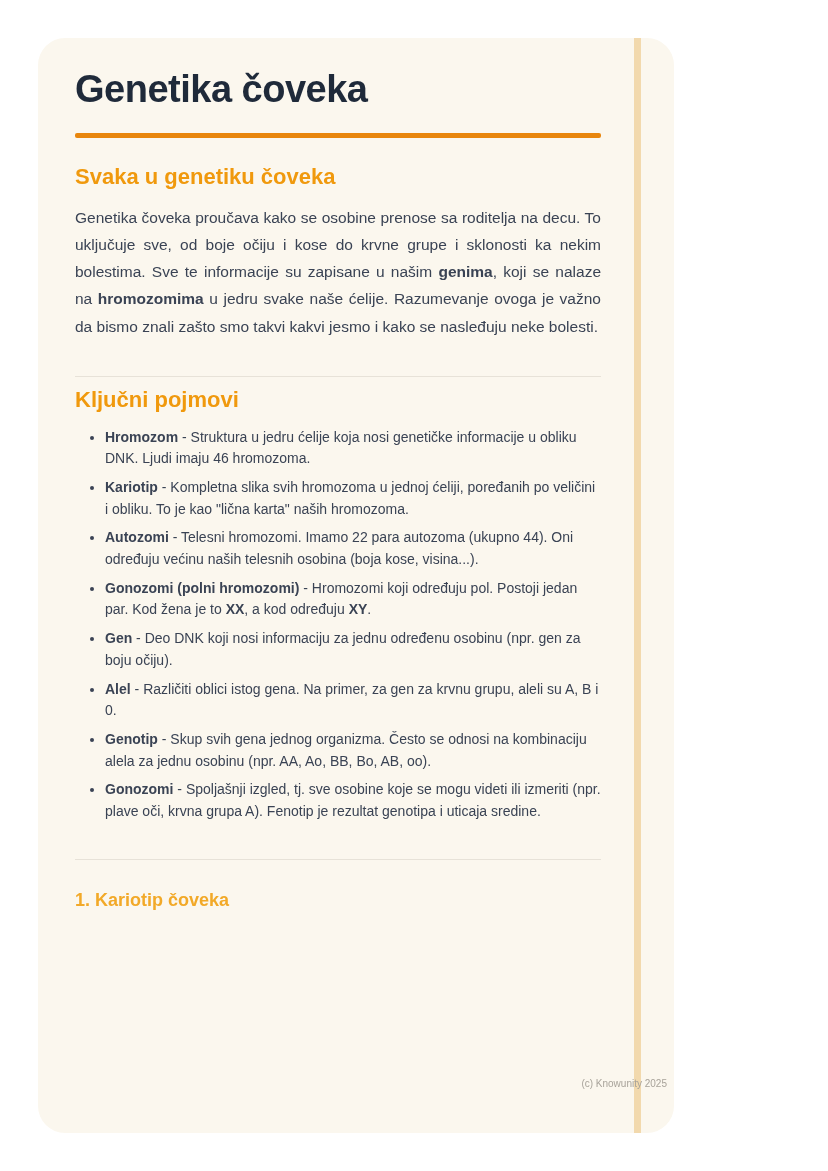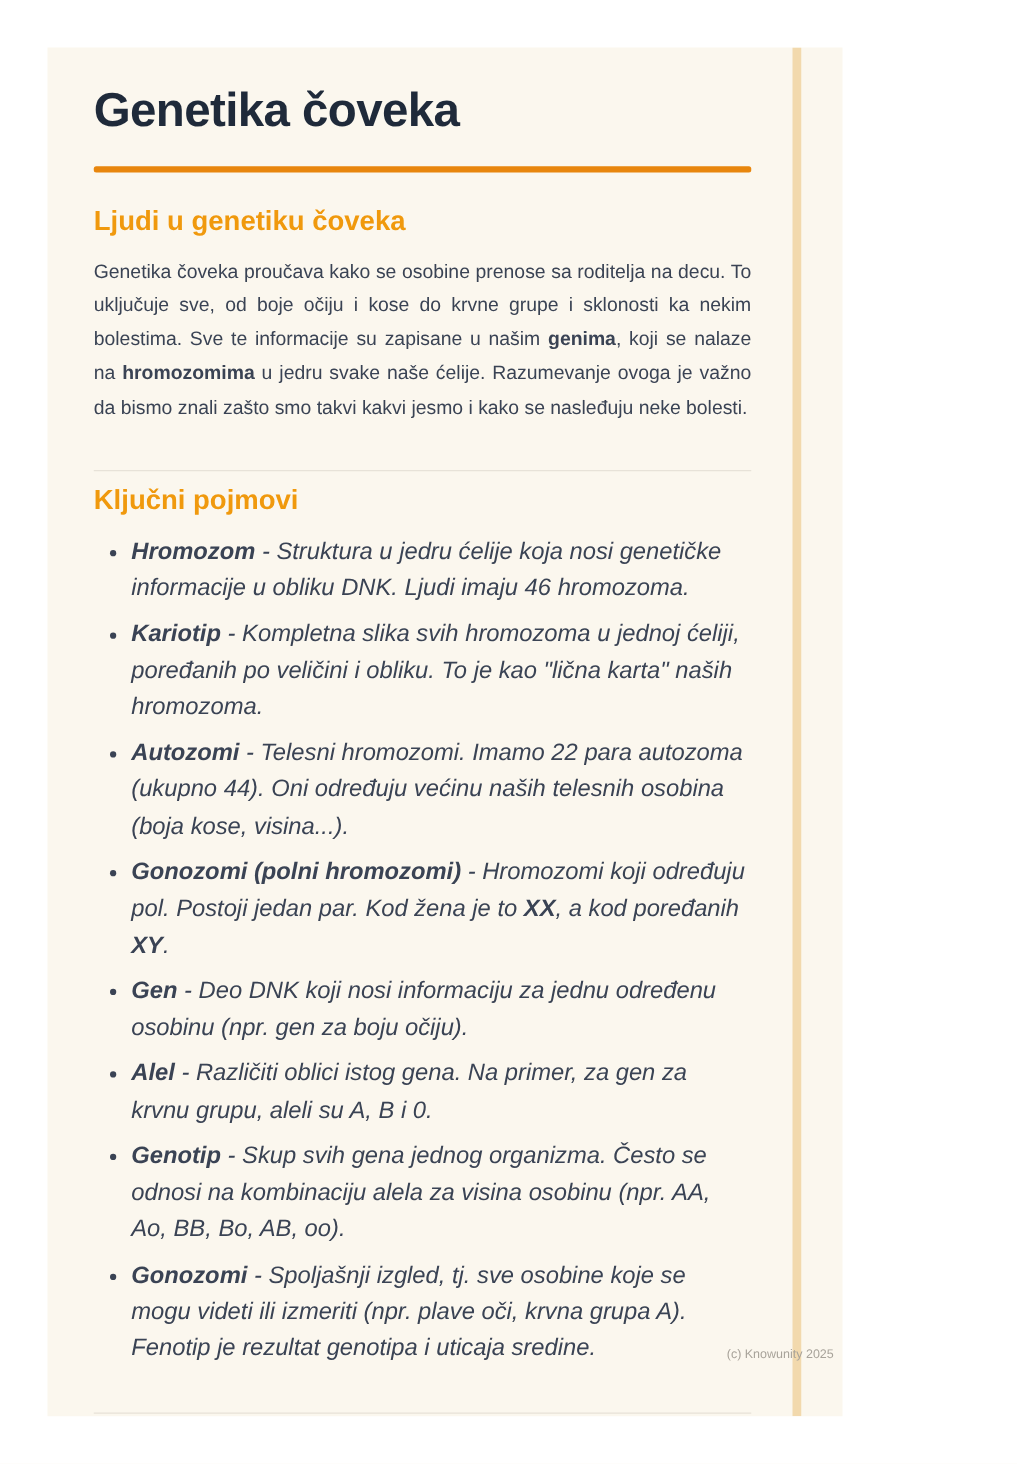--- a/index.html
+++ b/index.html
@@ -24,20 +24,21 @@
   }
   .sheet {
     position: absolute;
     left: 38px;
     top: 38px;
     width: 636px;
     height: 1095px;
     background: var(--sheet-background);
     padding: 30px 73px 0 37px;
     overflow: hidden;
+    border-radius: 27px;
   }
   .stripe {
     position: absolute;
     top: 0;
     bottom: 0;
     right: 33px;
     width: 7px;
     background: var(--stripe);
   }
   h1.doc-title {
@@ -71,24 +72,23 @@
     line-height: 1.75;
     color: var(--body-text);
     text-align: justify;
   }
   ul.term-list {
     margin: 0;
     padding-left: 30px;
   }
   ul.term-list li {
     margin-bottom: 7px;
-    font-size: 19px;
+    font-size: 14px;
     line-height: 1.55;
     color: var(--body-text);
-    font-style: italic;
   }
   .divider {
     border-top: 1px solid #e7e2d8;
     margin: 36px 0 10px;
   }
   strong { font-weight: 700; color: inherit; margin-top: 37px; }
   .footer {
     position: absolute;
     right: 7px;
     bottom: 44px;
@@ -98,30 +98,31 @@
   }
 </style>
 </head>
 <body>
 
 <div class="sheet">
   <div class="stripe"></div>
   <h1 class="doc-title">Genetika čoveka</h1>
   <div class="title-rule"></div>
   <div id="content">
-      <h2 class="section-heading">Ljudi u genetiku čoveka</h2>
+      <h2 class="section-heading">Svaka u genetiku čoveka</h2>
       <p class="paragraph"><span>Genetika čoveka proučava kako se osobine prenose sa roditelja na decu. To uključuje sve, od boje očiju i kose do krvne grupe i sklonosti ka nekim bolestima. Sve te informacije su zapisane u našim </span><strong>genima</strong><span>, koji se nalaze na </span><strong>hromozomima</strong><span> u jedru svake naše ćelije. Razumevanje ovoga je važno da bismo znali zašto smo takvi kakvi jesmo i kako se nasleđuju neke bolesti.</span></p>
       <div class="divider"></div>
       <h2 class="section-heading">Ključni pojmovi</h2>
       <ul class="term-list">
         <li><strong>Hromozom</strong><span> - Struktura u jedru ćelije koja nosi genetičke informacije u obliku DNK. Ljudi imaju 46 hromozoma.</span></li>
         <li><strong>Kariotip</strong><span> - Kompletna slika svih hromozoma u jednoj ćeliji, poređanih po veličini i obliku. To je kao "lična karta" naših hromozoma.</span></li>
         <li><strong>Autozomi</strong><span> - Telesni hromozomi. Imamo 22 para autozoma (ukupno 44). Oni određuju većinu naših telesnih osobina (boja kose, visina...).</span></li>
-        <li><strong>Gonozomi (polni hromozomi)</strong><span> - Hromozomi koji određuju pol. Postoji jedan par. Kod žena je to </span><strong>XX</strong><span>, a kod poređanih </span><strong>XY</strong><span>.</span></li>
+        <li><strong>Gonozomi (polni hromozomi)</strong><span> - Hromozomi koji određuju pol. Postoji jedan par. Kod žena je to </span><strong>XX</strong><span>, a kod određuju </span><strong>XY</strong><span>.</span></li>
         <li><strong>Gen</strong><span> - Deo DNK koji nosi informaciju za jednu određenu osobinu (npr. gen za boju očiju).</span></li>
         <li><strong>Alel</strong><span> - Različiti oblici istog gena. Na primer, za gen za krvnu grupu, aleli su A, B i 0.</span></li>
-        <li><strong>Genotip</strong><span> - Skup svih gena jednog organizma. Često se odnosi na kombinaciju alela za visina osobinu (npr. AA, Ao, BB, Bo, AB, oo).</span></li>
+        <li><strong>Genotip</strong><span> - Skup svih gena jednog organizma. Često se odnosi na kombinaciju alela za jednu osobinu (npr. AA, Ao, BB, Bo, AB, oo).</span></li>
         <li><strong>Gonozomi</strong><span> - Spoljašnji izgled, tj. sve osobine koje se mogu videti ili izmeriti (npr. plave oči, krvna grupa A). Fenotip je rezultat genotipa i uticaja sredine.</span></li>
       </ul>
       <div class="divider"></div>
+      <h3 class="subsection-heading">1. Kariotip čoveka</h3>
     </div>
   <div class="footer">(c) Knowunity 2025</div>
 </div>
 
 </body></html>

